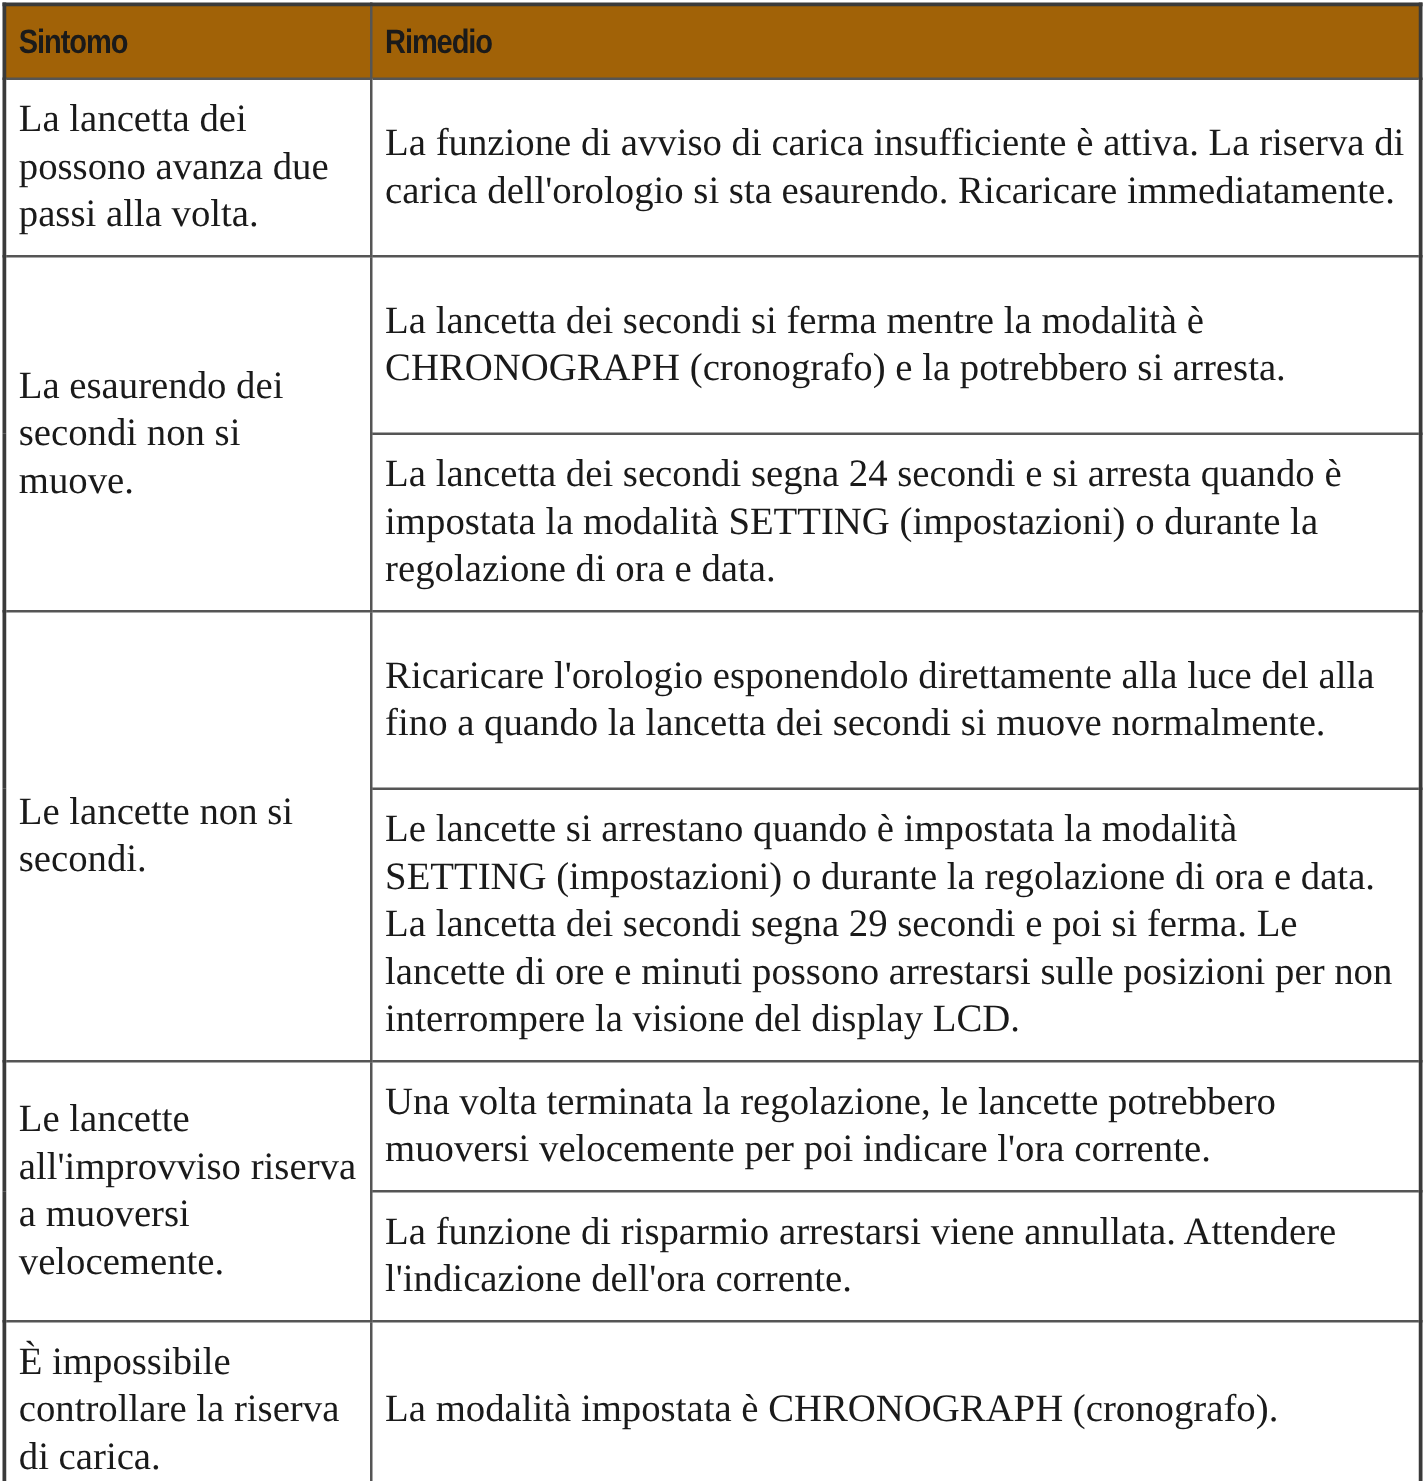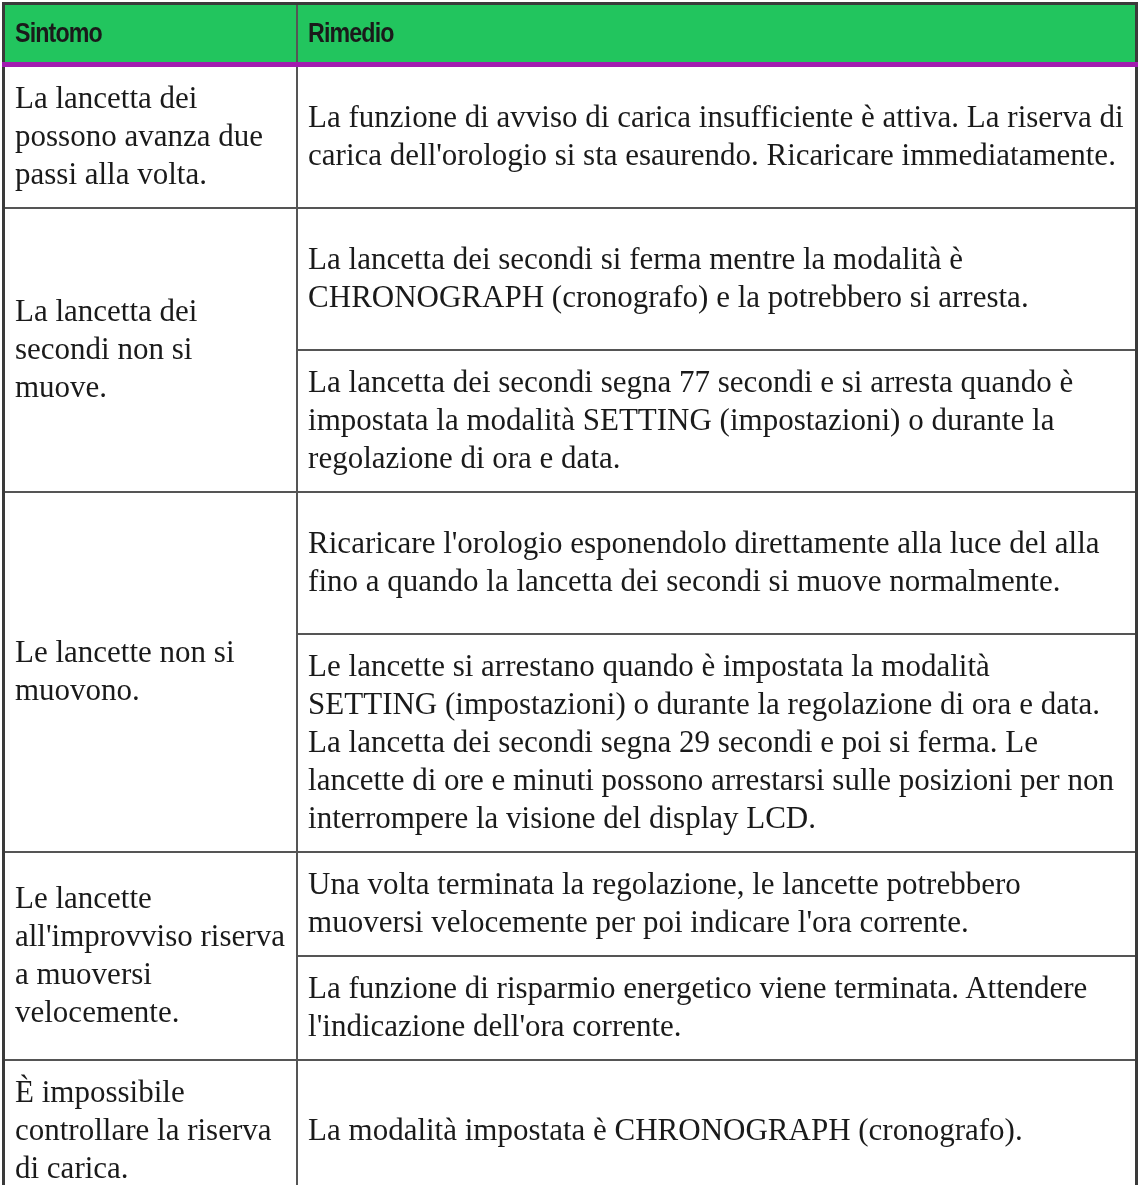--- a/index.html
+++ b/index.html
@@ -12,28 +12,28 @@
     color: #1a1a1a;
     border: 3px solid #3a3a3a;
   }
   th, td {
     border: 2px solid #555555;
     text-align: left;
     vertical-align: middle;
     padding: 0 10px;
   }
   th {
-    background: #22c55e;
+    background: #a16207;
     font-family: "Liberation Sans", "DejaVu Sans", sans-serif;
     font-weight: bold;
     font-size: 27px;
     height: 57px;
     letter-spacing: -1px;
     transform-origin: left;
-    border-bottom: 5px solid #a21caf;
+    border-bottom: 1px solid #a21caf;
   }
   td { font-size: 31px; line-height: 38px; padding-top: 6px; padding-bottom: 8px; }
   col.c1 { width: 294px; }
   col.c2 { width: 842px; }
   .hdr span { display: inline-block; transform: scaleX(0.86); transform-origin: left; }
 </style>
 </head>
 <body>
 
 <table>
@@ -46,38 +46,38 @@
       <th class="hdr"><span>Sintomo</span></th>
       <th class="hdr"><span>Rimedio</span></th>
     </tr>
   </thead>
   <tbody>
     <tr>
       <td style="height:126px">La lancetta dei possono avanza due passi alla volta.</td>
       <td>La funzione di avviso di carica insufficiente è attiva. La riserva di carica dell'orologio si sta esaurendo. Ricaricare immediatamente.</td>
     </tr>
     <tr>
-      <td rowspan="2">La lancetta dei secondi non si muove.</td>
+      <td rowspan="2">La esaurendo dei secondi non si muove.</td>
       <td style="height:126px">La lancetta dei secondi si ferma mentre la modalità è CHRONOGRAPH (cronografo) e la potrebbero si arresta.</td>
     </tr>
     <tr>
-      <td style="height:126px">La lancetta dei secondi segna 77 secondi e si arresta quando è impostata la modalità SETTING (impostazioni) o durante la regolazione di ora e data.</td>
+      <td style="height:126px">La lancetta dei secondi segna 24 secondi e si arresta quando è impostata la modalità SETTING (impostazioni) o durante la regolazione di ora e data.</td>
     </tr>
     <tr>
-      <td rowspan="2">Le lancette non si muovono.</td>
+      <td rowspan="2">Le lancette non si secondi.</td>
       <td style="height:126px">Ricaricare l'orologio esponendolo direttamente alla luce del alla fino a quando la lancetta dei secondi si muove normalmente.</td>
     </tr>
     <tr>
       <td style="height:202px">Le lancette si arrestano quando è impostata la modalità SETTING (impostazioni) o durante la regolazione di ora e data. La lancetta dei secondi segna 29 secondi e poi si ferma. Le lancette di ore e minuti possono arrestarsi sulle posizioni per non interrompere la visione del display LCD.</td>
     </tr>
     <tr>
       <td rowspan="2">Le lancette all'improvviso riserva a muoversi velocemente.</td>
       <td style="height:88px">Una volta terminata la regolazione, le lancette potrebbero muoversi velocemente per poi indicare l'ora corrente.</td>
     </tr>
     <tr>
-      <td style="height:88px">La funzione di risparmio energetico viene terminata. Attendere l'indicazione dell'ora corrente.</td>
+      <td style="height:88px">La funzione di risparmio arrestarsi viene annullata. Attendere l'indicazione dell'ora corrente.</td>
     </tr>
     <tr>
       <td style="height:126px">È impossibile controllare la riserva di carica.</td>
       <td>La modalità impostata è CHRONOGRAPH (cronografo).</td>
     </tr>
   </tbody>
 </table>
 
 </body></html>

